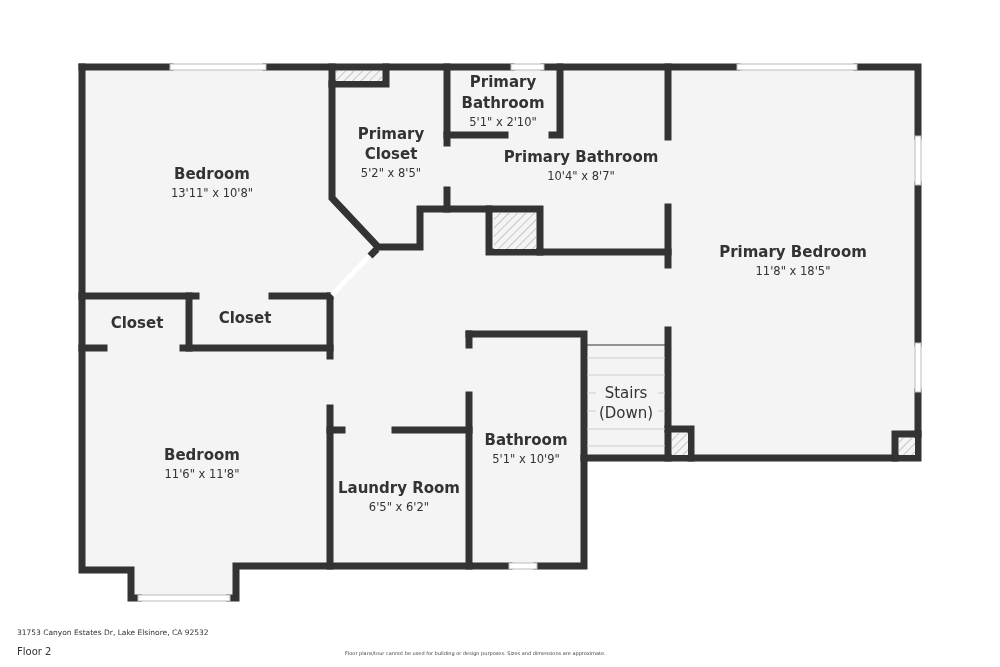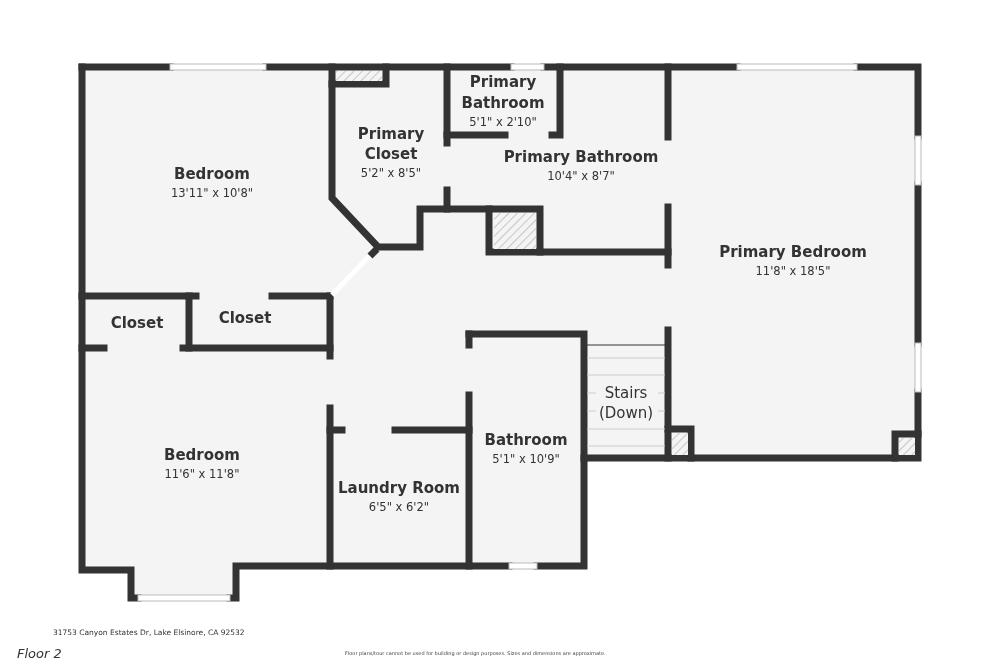--- a/index.html
+++ b/index.html
@@ -1,21 +1,21 @@
 <!DOCTYPE html>
 <html><head>
 <meta charset="utf-8">
 <style>
   html, body { margin: 0; padding: 0; background: #ffffff; }
   body { width: 1000px; height: 667px; position: relative; overflow: hidden; font-family: "DejaVu Sans", sans-serif; }
   #plan { position: absolute; left: 0; top: 0; width: 1000px; height: 667px; }
   .room-name { font-family: "DejaVu Sans", sans-serif; font-size: 15px; font-weight: bold; fill: #333333; text-anchor: middle; }
   .room-dim { font-family: "DejaVu Sans", sans-serif; font-size: 11.5px; fill: #333333; text-anchor: middle; }
-  .footer-addr { position: absolute; left: 17px; top: 628px; font-size: 7.5px; color: #333333; margin-left: 36px; }
-  .footer-floor { position: absolute; left: 17px; top: 646px; font-size: 13px; color: #333333; font-style: italic; }
+  .footer-addr { position: absolute; left: 17px; top: 628px; font-size: 7.5px; color: #333333; }
+  .footer-floor { position: absolute; left: 17px; top: 646px; font-size: 10px; color: #333333; }
   .footer-disclaimer { position: absolute; left: 345px; top: 650px; font-size: 5px; color: #444444; white-space: nowrap; }
 </style>
 </head>
 <body>
 
 <svg id="plan" viewBox="0 0 1000 667" xmlns="http://www.w3.org/2000/svg">
   <defs>
     <pattern id="hatch" width="6" height="6" patternUnits="userSpaceOnUse" patternTransform="rotate(45)">
       <rect width="6" height="6" fill="#f4f4f4"></rect>
       <line x1="0" y1="0" x2="0" y2="6" stroke="#999" stroke-width="1"></line>

